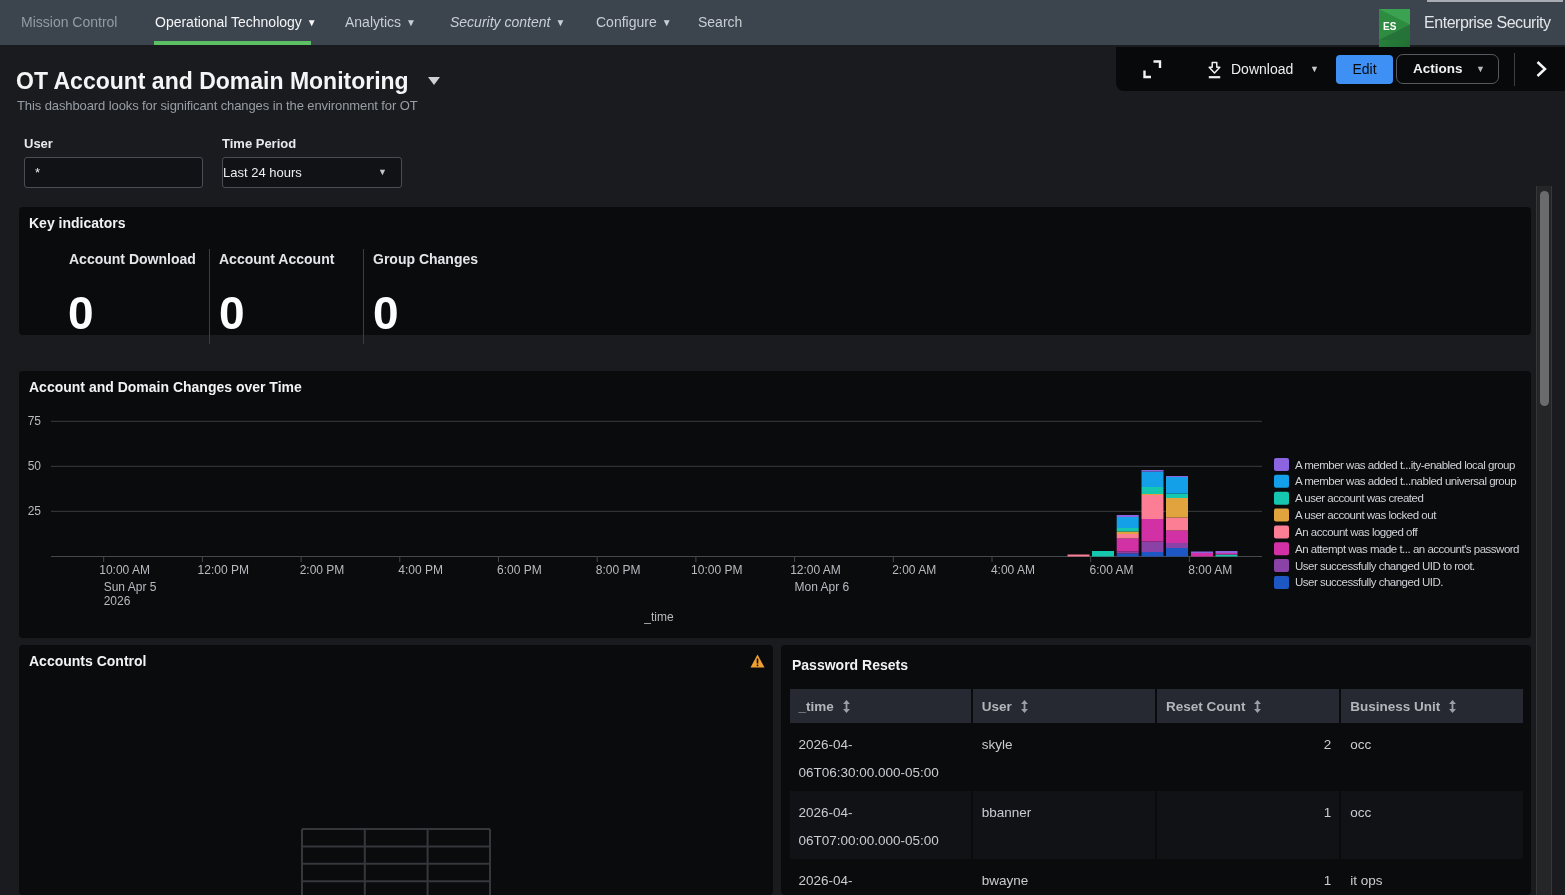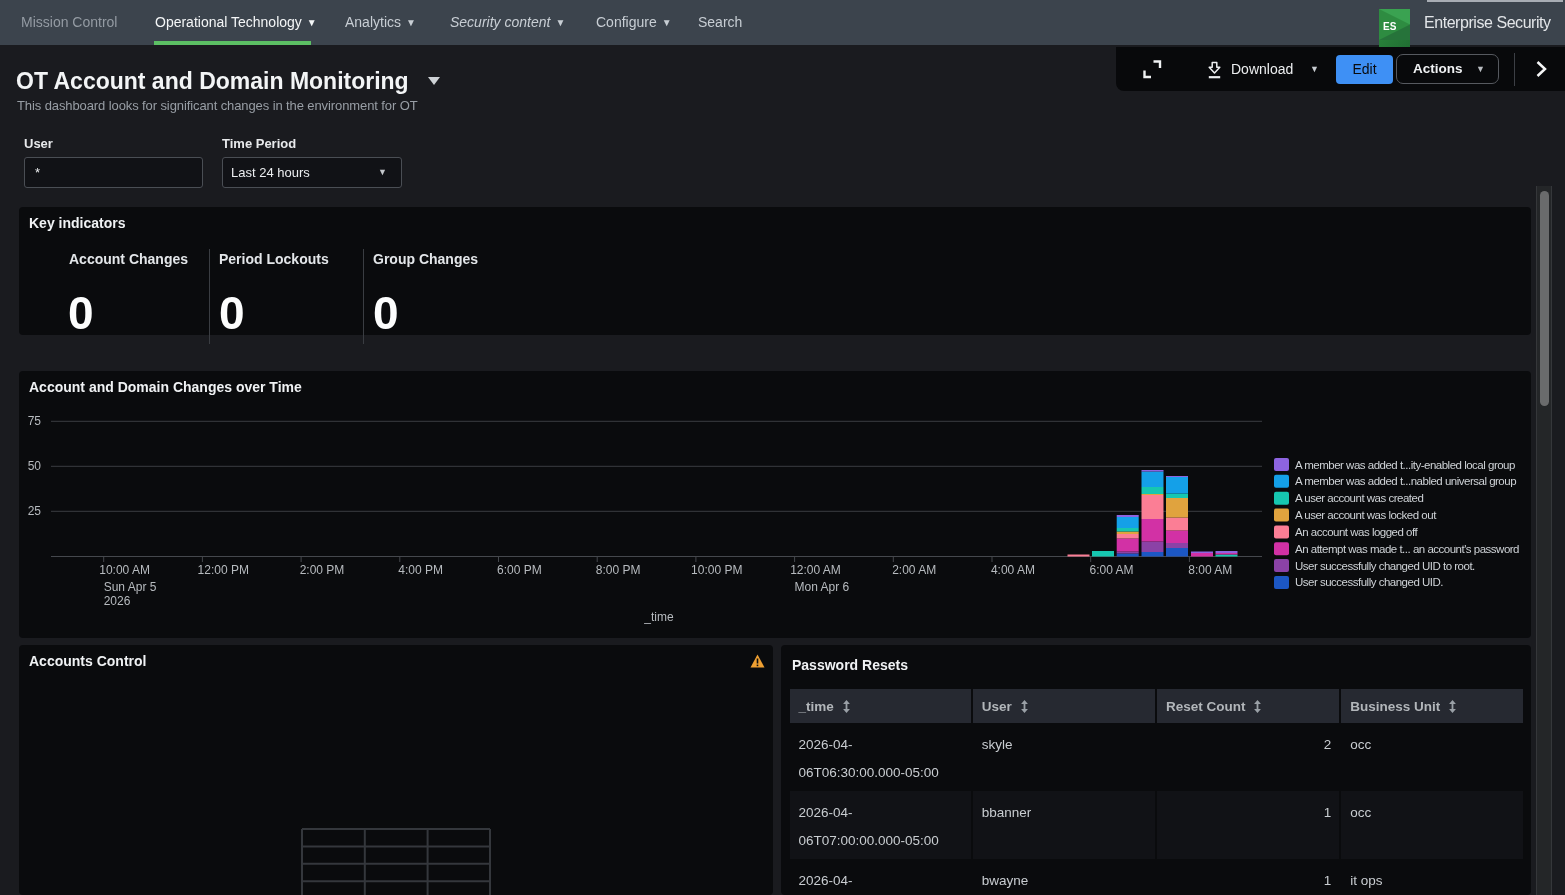--- a/index.html
+++ b/index.html
@@ -82,28 +82,28 @@
 
 <div id="title">OT Account and Domain Monitoring</div>
 <svg class="abs" style="left:428px;top:77px;" width="12" height="8" viewBox="0 0 12 8">
     <path d="M0 0 H12 L6 8 Z" fill="#ced2d6"></path>
   </svg>
 <div id="subtitle">This dashboard looks for significant changes in the environment for OT</div>
 
 <span class="inlabel" style="left:24px;">User</span>
 <div class="inbox" style="left:24px;width:179px;padding-left:10px;">*</div>
 <span class="inlabel" style="left:222px;">Time Period</span>
-<div class="inbox" style="left:222px;width:180px;padding-left:8px;">Last 24 hours<span style="position:absolute;right:14px;font-size:9px;color:#c3c7cb;">▼</span></div>
+<div class="inbox" style="left:222px;width:180px;padding-left:0;">Last 24 hours<span style="position:absolute;right:14px;font-size:9px;color:#c3c7cb;">▼</span></div>
 
 <div class="panel" style="left:19px;top:207px;width:1512px;height:128px;">
   <div class="ptitle">Key indicators</div>
-  <span class="sv-label" style="left:50px;">Account Changes</span>
+  <span class="sv-label" style="left:50px;">Account Download</span>
   <span class="sv-value" style="left:49px;">0</span>
   <div class="sv-div" style="left:190px;"></div>
-  <span class="sv-label" style="left:200px;">Period Lockouts</span>
+  <span class="sv-label" style="left:200px;">Account Account</span>
   <span class="sv-value" style="left:200px;">0</span>
   <div class="sv-div" style="left:344px;"></div>
   <span class="sv-label" style="left:354px;">Group Changes</span>
   <span class="sv-value" style="left:354px;">0</span>
 </div>
 
 <div class="panel" style="left:19px;top:371px;width:1512px;height:267px;">
   <div class="ptitle">Account and Domain Changes over Time</div>
 </div>
 <svg id="chart" class="abs" style="left:19px;top:371px;" width="1512" height="267" viewBox="0 0 1512 267">

